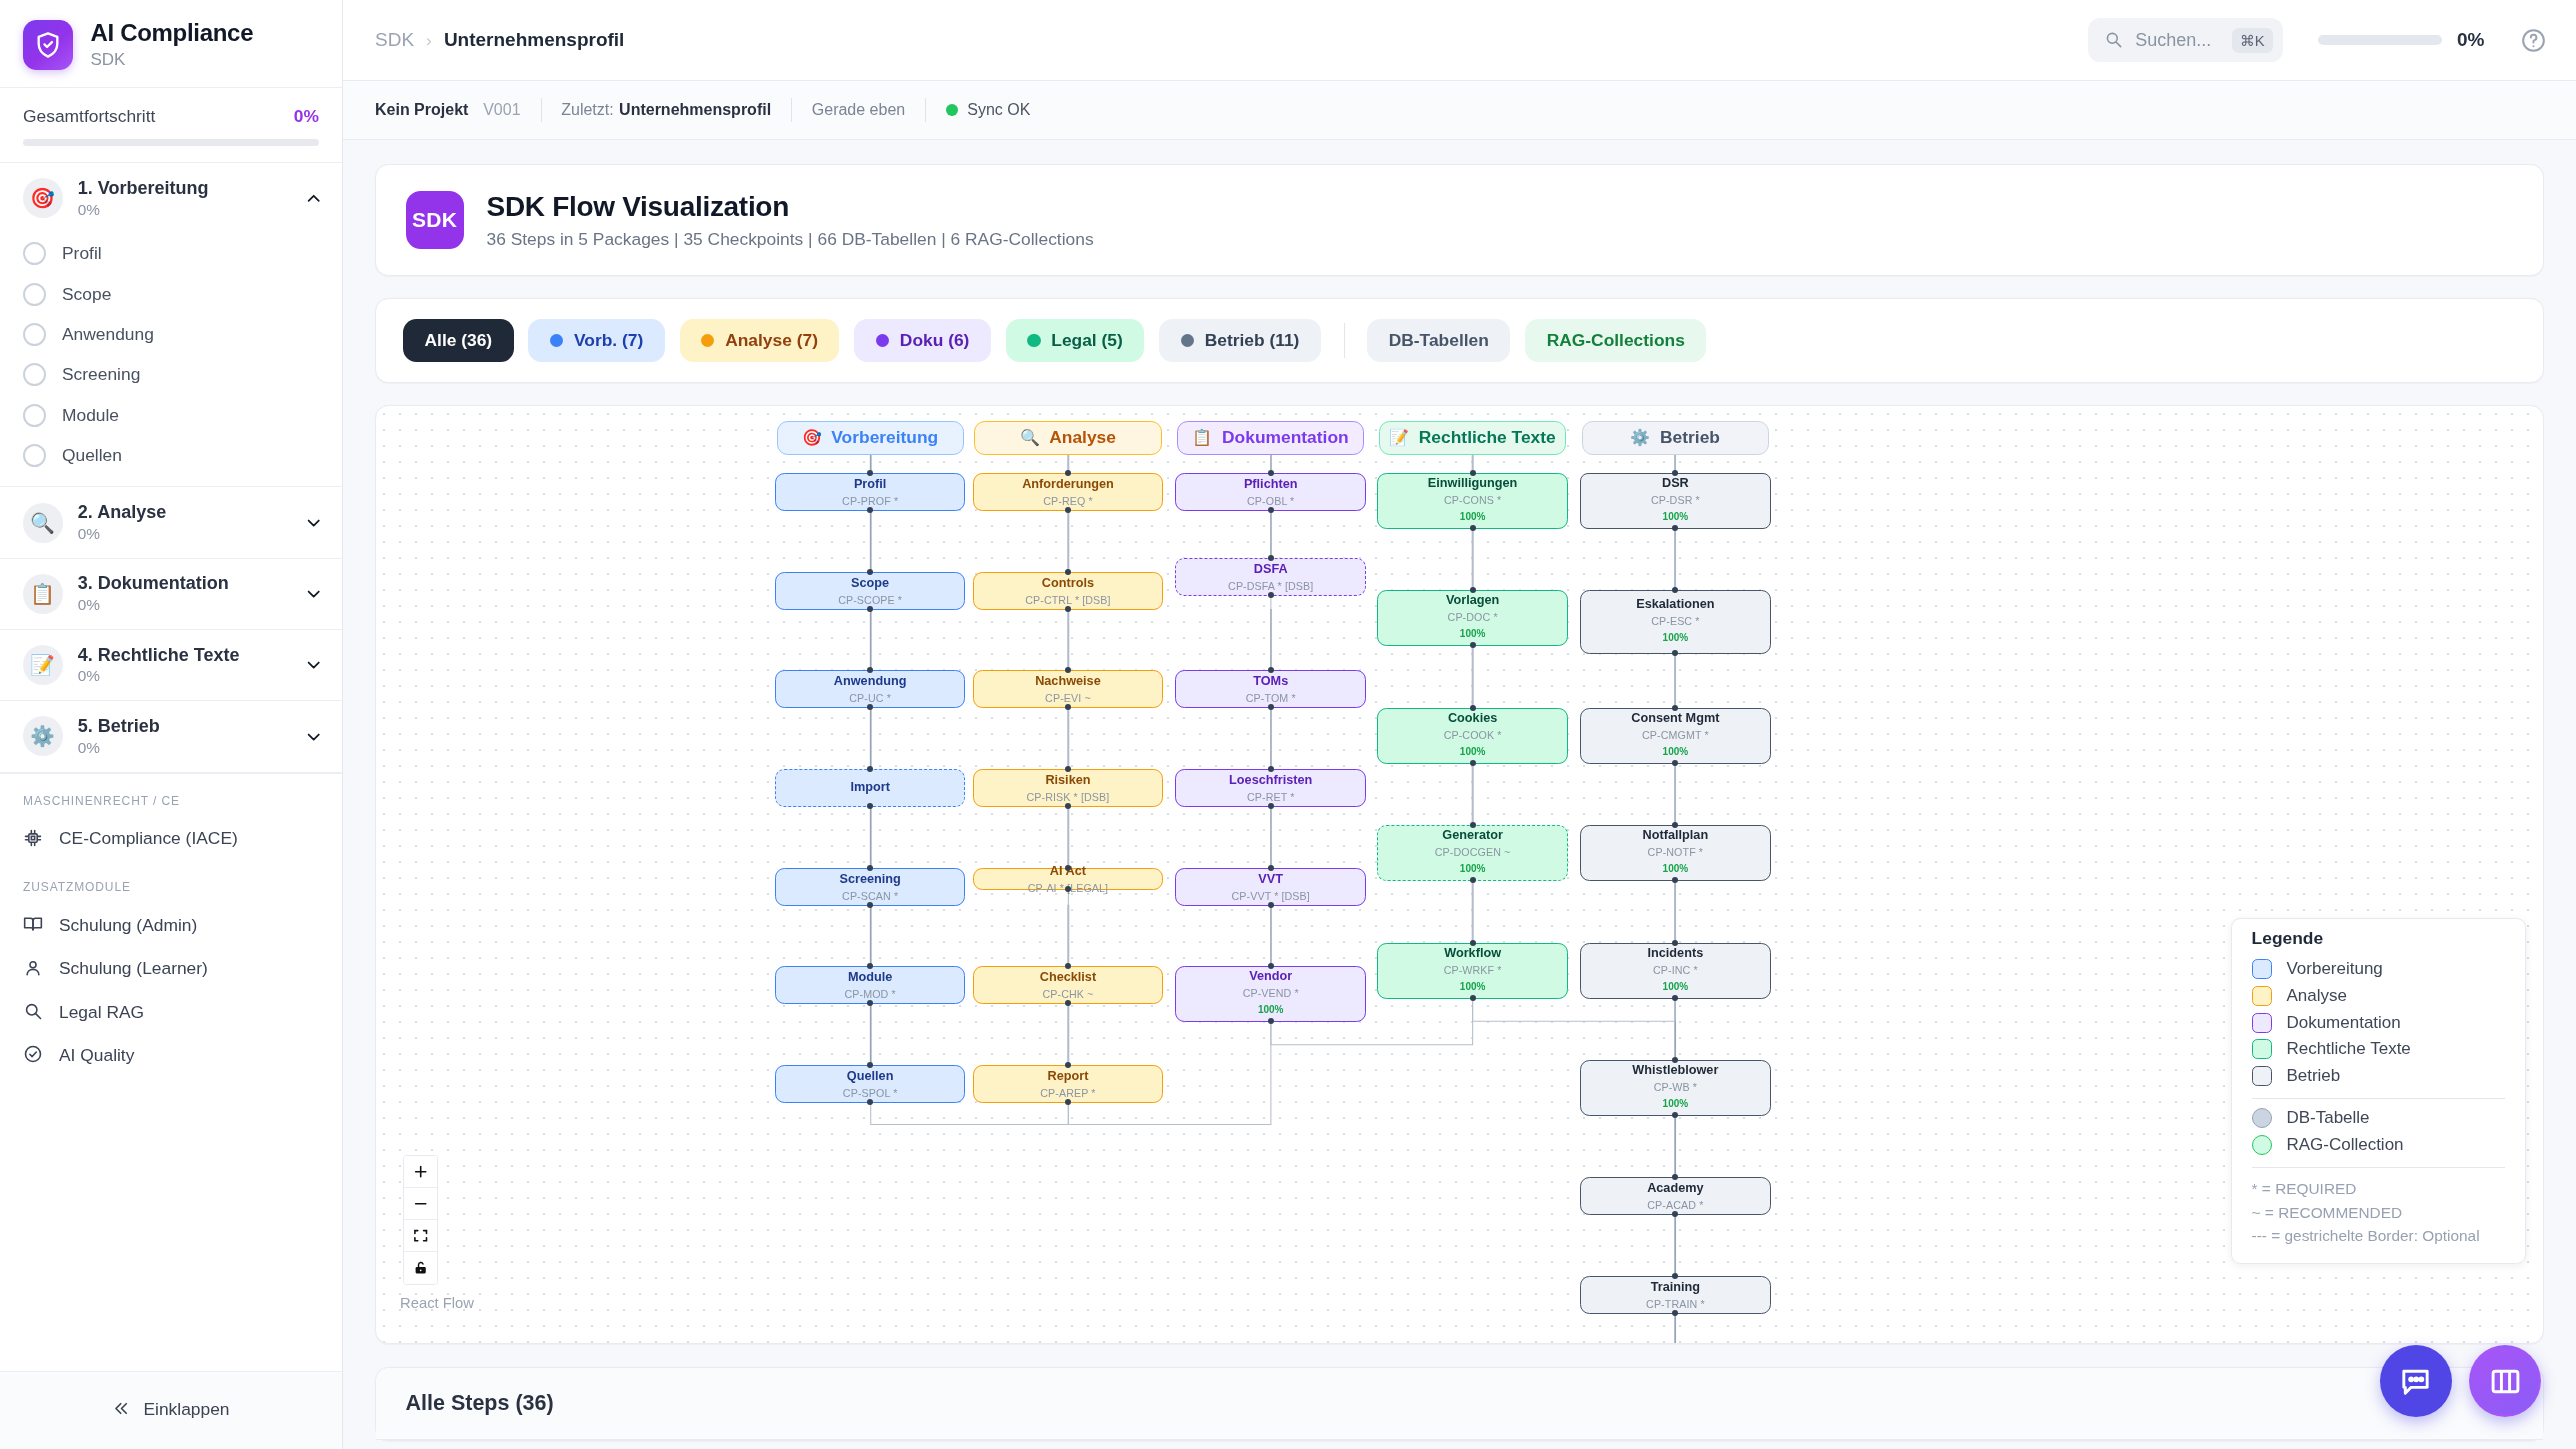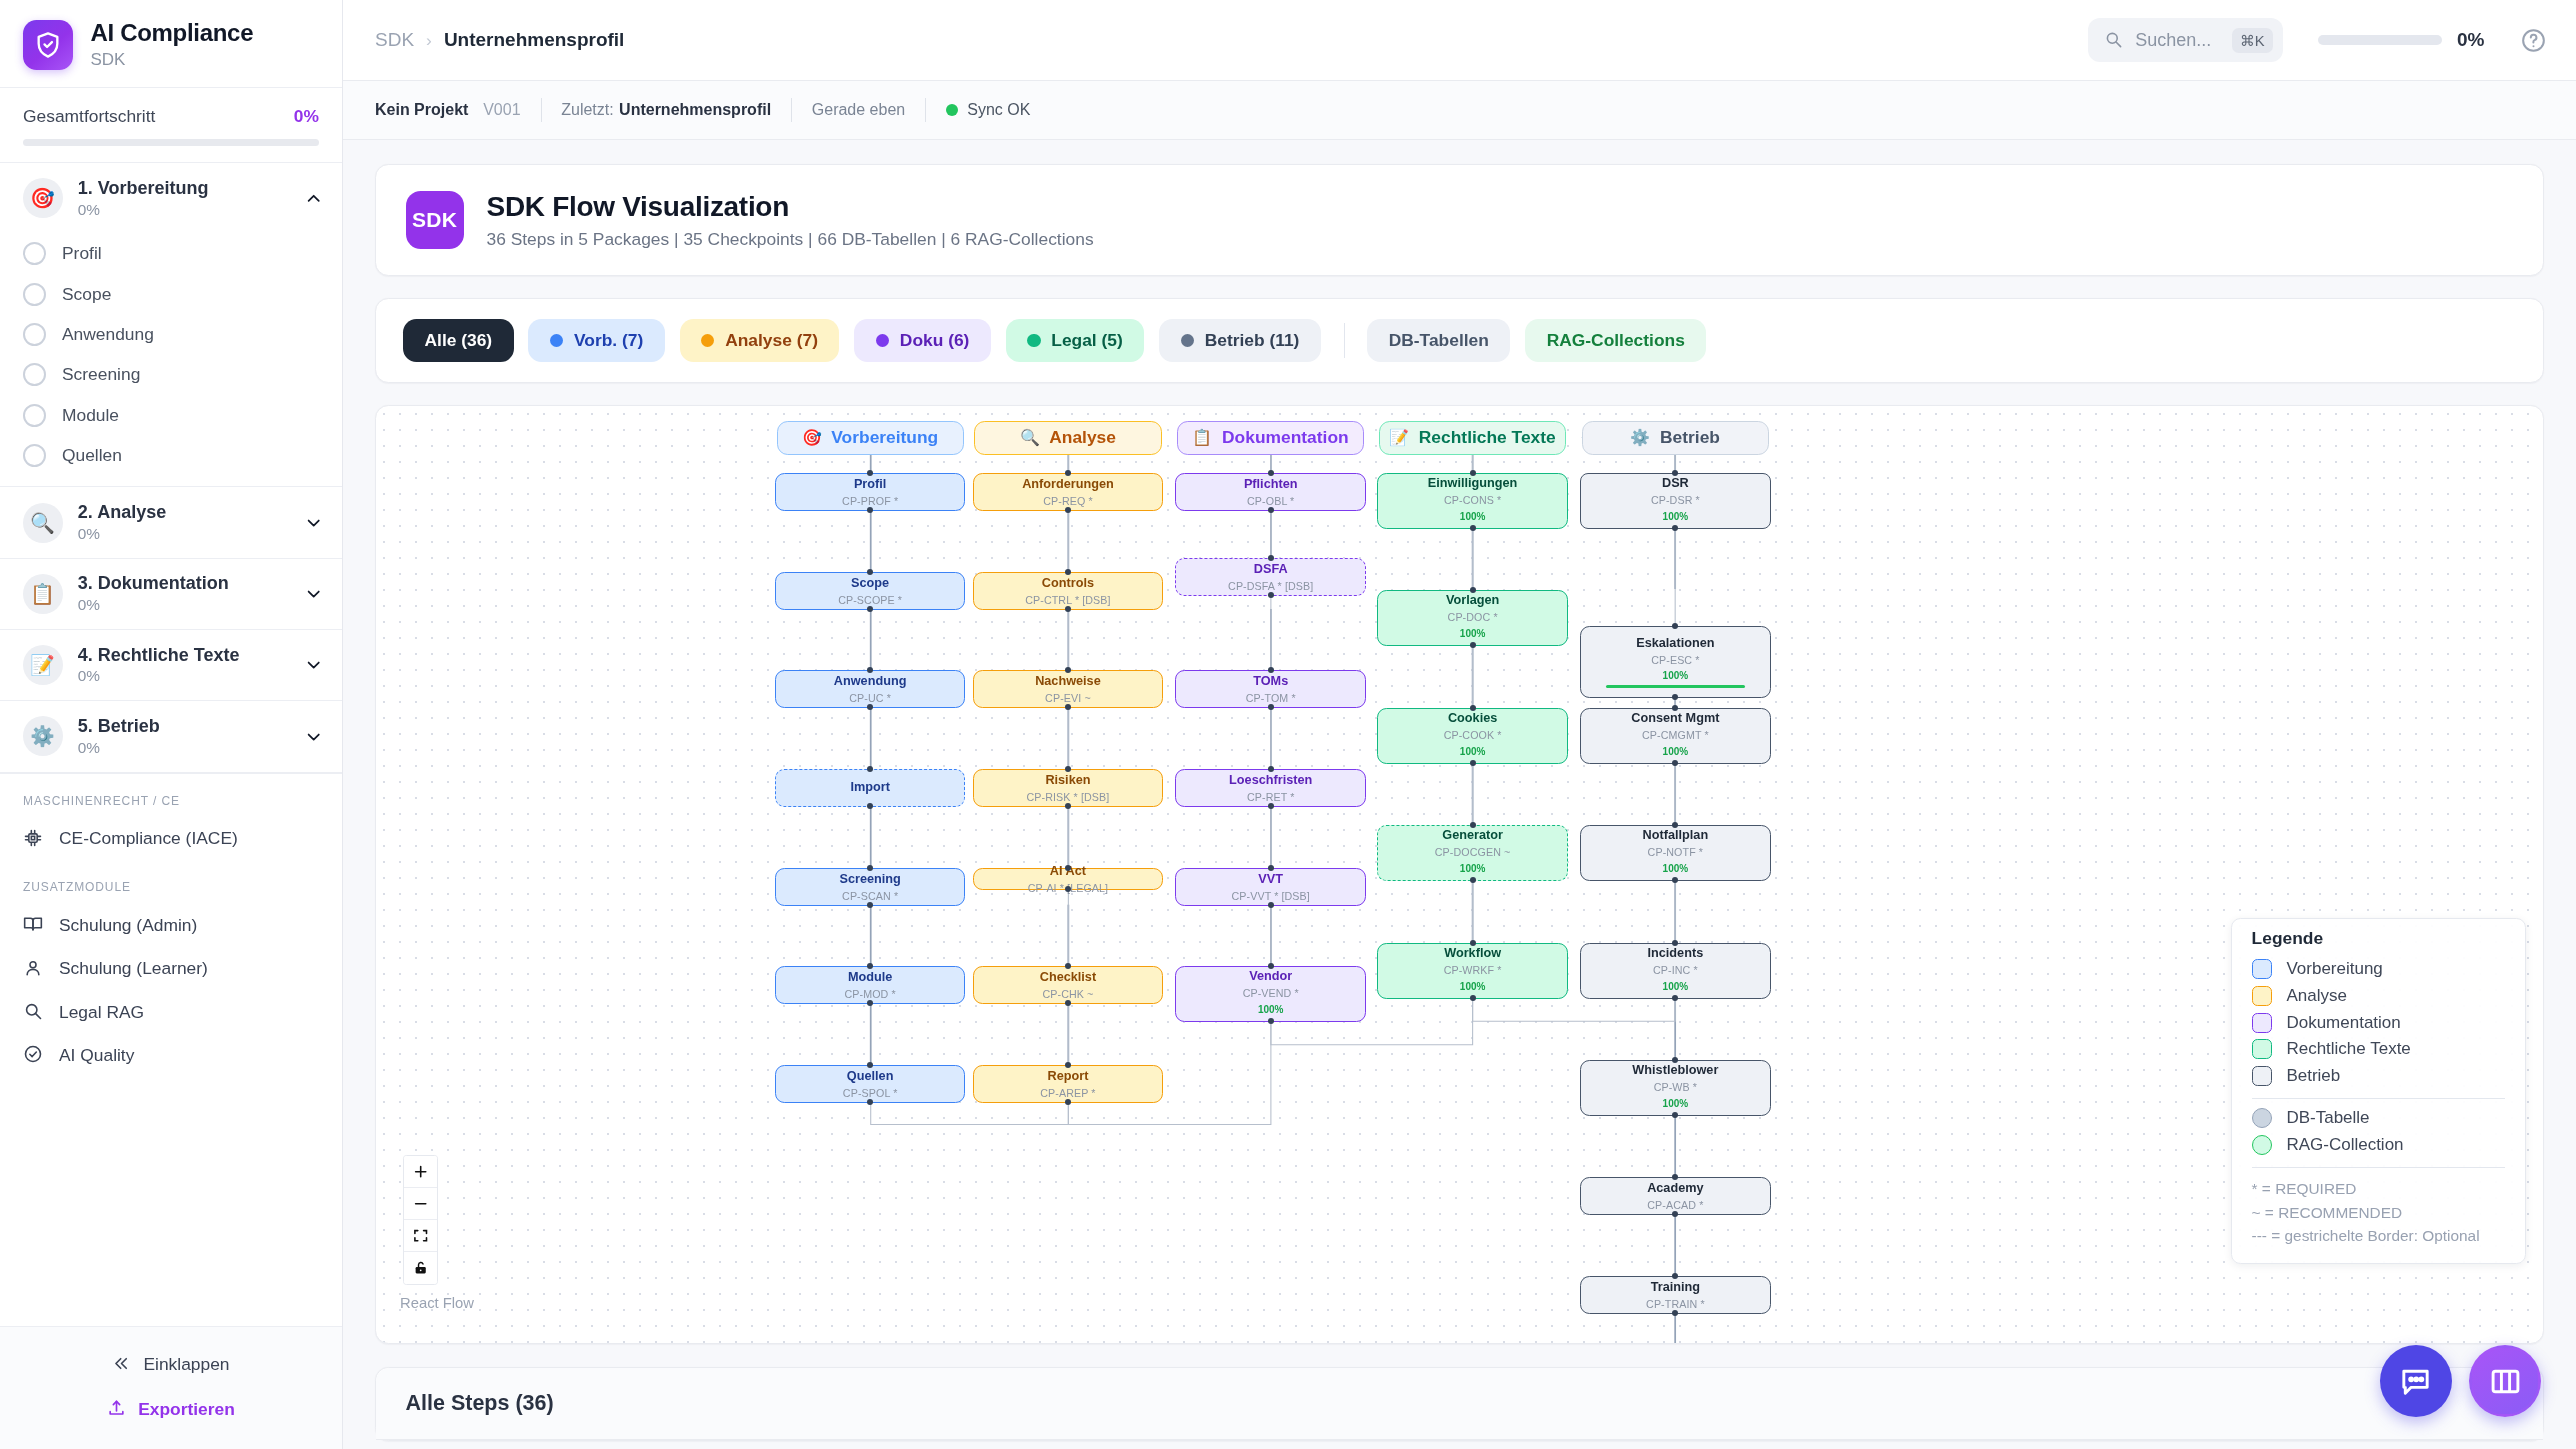--- a/index.html
+++ b/index.html
@@ -375,30 +375,20 @@
 
     <div class="sb-foot">
       <div class="foot-btn">
         <span>
           <svg viewBox="0 0 24 24" fill="none" stroke="#3b4354" stroke-width="2.1" stroke-linecap="round" stroke-linejoin="round">
               <polyline points="11 6 5 12 11 18"></polyline>
               <polyline points="18 6 12 12 18 18"></polyline>
             </svg>
         </span>
         <span class="foot-collapse">Einklappen</span>
-      </div>
-      <div class="foot-btn">
-        <span>
-          <svg viewBox="0 0 24 24" fill="none" stroke="#9333ea" stroke-width="2.1" stroke-linecap="round" stroke-linejoin="round">
-              <path d="M4 16v3h16v-3"></path>
-              <path d="M12 3v12"></path>
-              <polyline points="8 7 12 3 16 7"></polyline>
-            </svg>
-        </span>
-        <span class="foot-export">Exportieren</span>
       </div>
     </div>
   </aside>
 
   <section class="main">
 
     <header class="topbar">
       <nav class="crumb">
         <span class="crumb-root">SDK</span>
         <span class="crumb-sep">›</span>
@@ -716,21 +706,21 @@
               <span class="handle bot"></span>
             </div>
             <div class="node" style="left: 55.5682%; top: 67px; width: 8.78788%; height: 56px; background: rgb(238, 241, 246); border-color: rgb(71, 85, 105); color: rgb(31, 41, 55); border-radius: 8px;">
               <span class="handle top"></span>
               <div class="ntitle">DSR</div>
               <div class="ncode">CP-DSR *</div>
               <div class="npct">100%</div>
               <div class="nbar"></div>
               <span class="handle bot"></span>
             </div>
-            <div class="node" style="left: 55.5682%; top: 184px; width: 8.78788%; height: 72px; background: rgb(238, 241, 246); border-color: rgb(71, 85, 105); color: rgb(31, 41, 55); margin-top: 36px;">
+            <div class="node" style="left: 55.5682%; top: 184px; width: 8.78788%; height: 64px; background: rgb(238, 241, 246); border-color: rgb(71, 85, 105); color: rgb(31, 41, 55);">
               <span class="handle top"></span>
               <div class="ntitle">Eskalationen</div>
               <div class="ncode">CP-ESC *</div>
               <div class="npct">100%</div>
               <div class="nbar"></div>
               <span class="handle bot"></span>
             </div>
             <div class="node" style="left: 55.5682%; top: 302px; width: 8.78788%; height: 56px; background: rgb(238, 241, 246); border-color: rgb(71, 85, 105); color: rgb(31, 41, 55);">
               <span class="handle top"></span>
               <div class="ntitle">Consent Mgmt</div>

